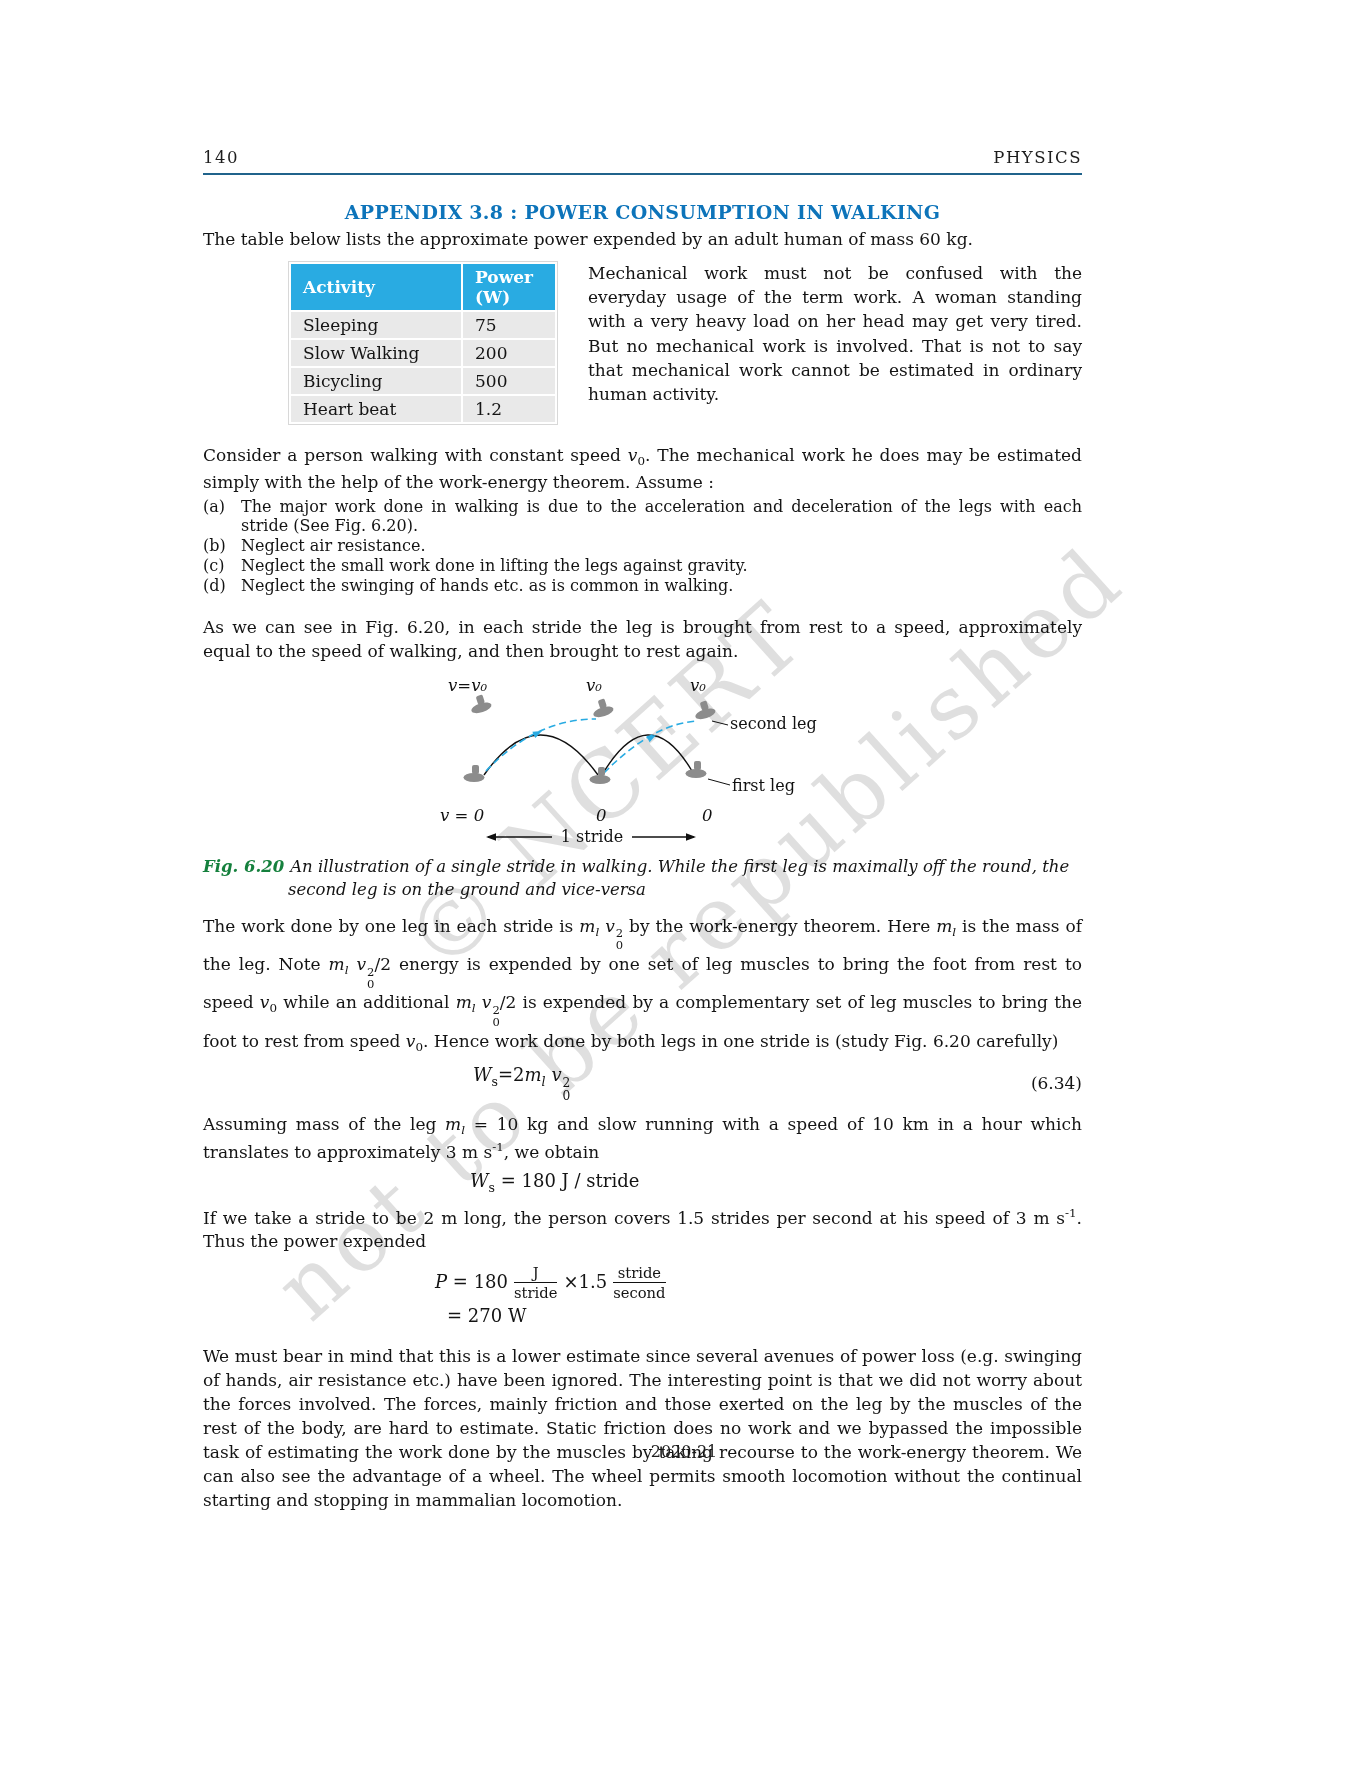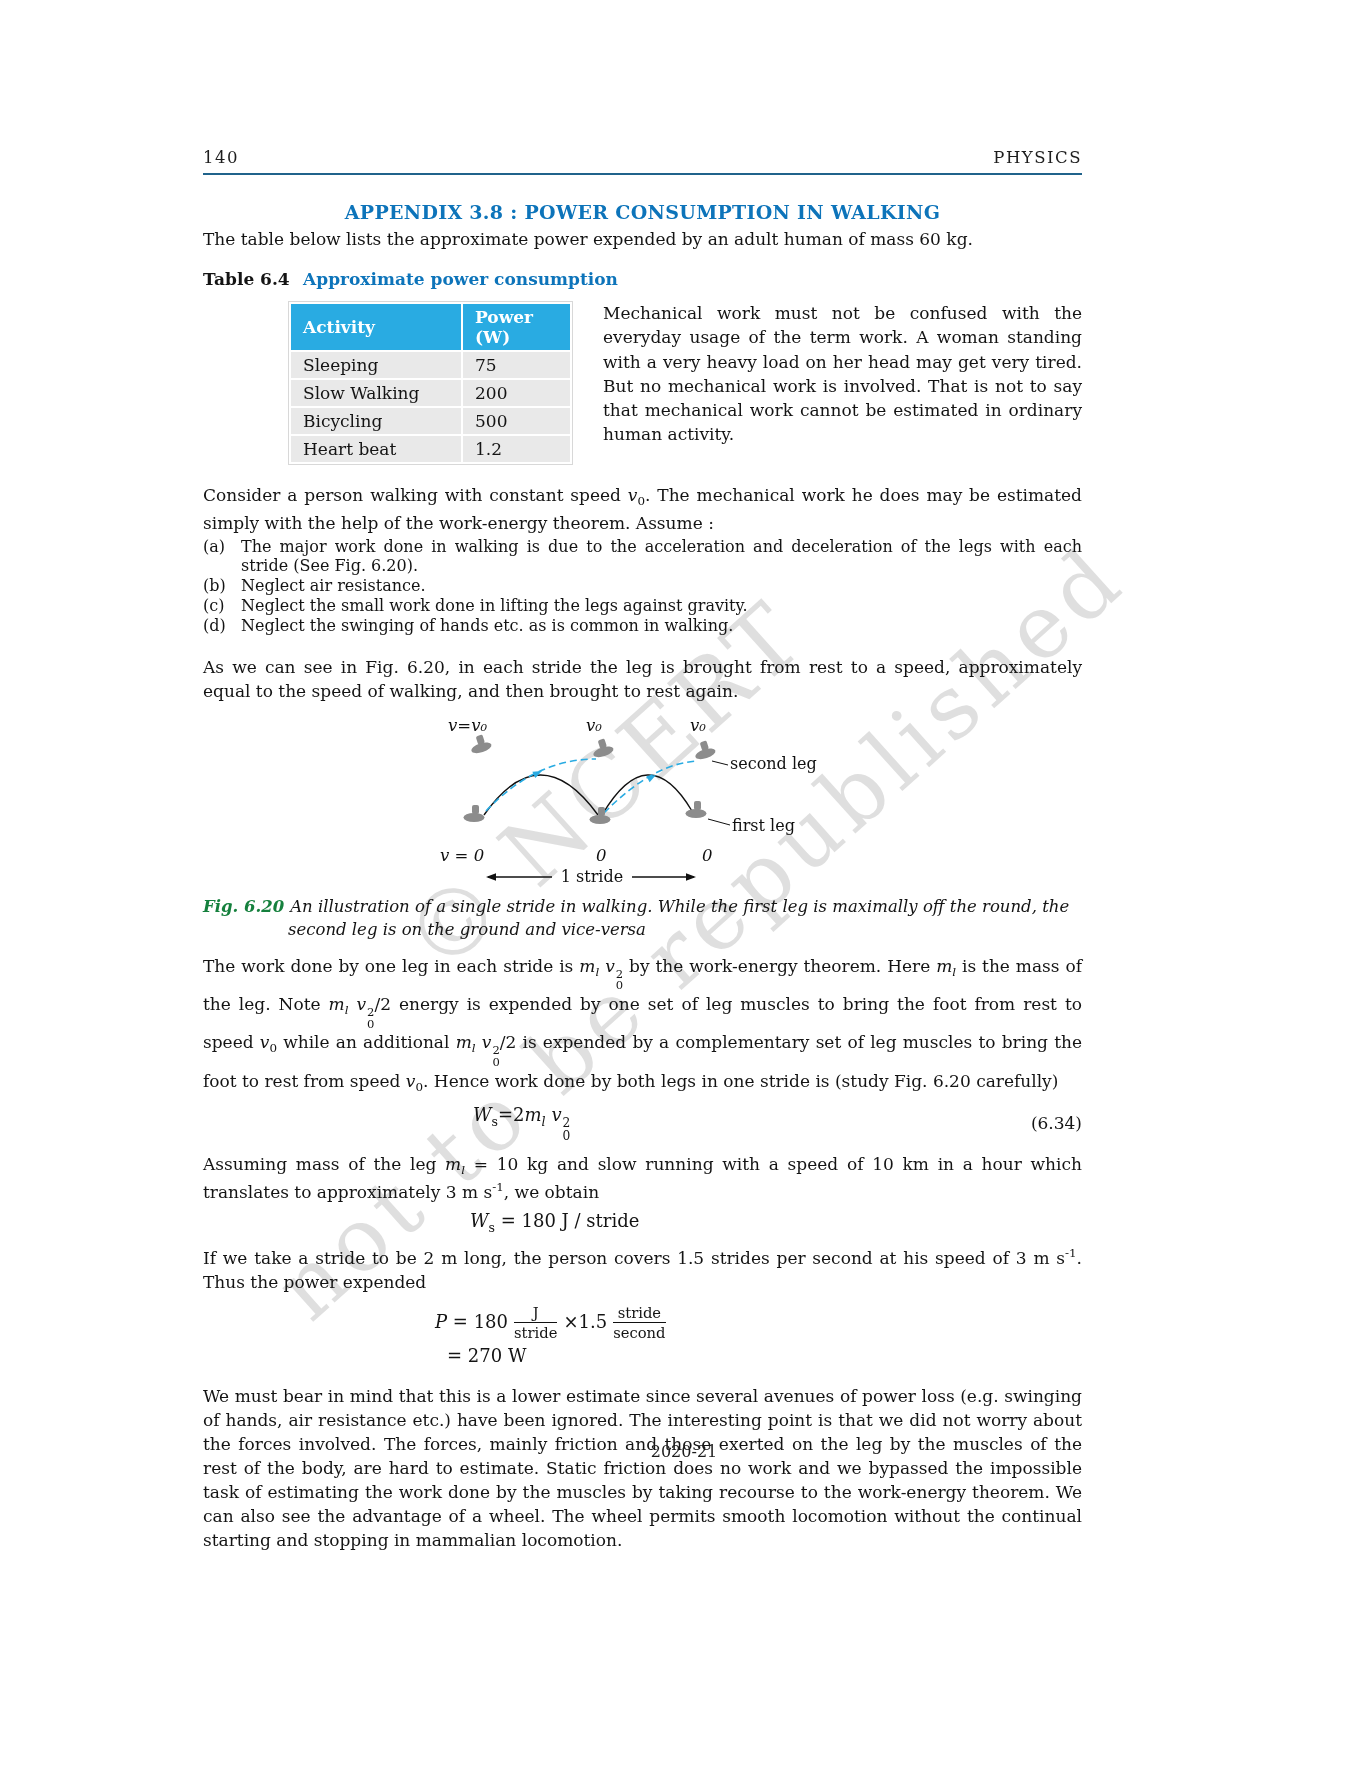--- a/index.html
+++ b/index.html
@@ -44,21 +44,21 @@
   .table-section { display: flex; align-items: flex-start; margin-top: 10px; }
   .ptable {
     flex: none; margin-left: 85px; border-collapse: separate; border-spacing: 2px;
     border: 1px solid #d8d8d8; background: #fff;
   }
   .ptable th {
     background: #29abe2; color: #fff; text-align: left; font-size: 17px;
     font-weight: bold; padding: 3px 12px;
   }
   .ptable td { background: #e9e9e9; font-size: 17px; padding: 3px 12px; }
-  .col-activity { width: 170px; } .col-power { width: 107px; }
+  .col-activity { width: 170px; } .col-power { width: 92px; }
   .side-note { flex: 1; margin-left: 30px; }
 
   .assumptions { margin-top: 2px; }
   .assumption { display: flex; margin-top: 1px; }
   .a-label { flex: none; width: 38px; }
   .a-text { flex: 1; text-align: justify; }
 
   .figure-wrap { margin-top: 12px; margin-left: 237px; }
   .fig-svg text { font-family: "DejaVu Serif", serif; fill: #111; font-size: 16px; }
   .fig-svg text.it { font-style: italic; font-size: 16.5px; }
@@ -104,24 +104,20 @@
 
     <div class="header">
       <span>140</span>
       <span>PHYSICS</span>
     </div>
 
     <div class="title">APPENDIX 3.8 : POWER CONSUMPTION IN WALKING</div>
 
     <p class="intro">The table below lists the approximate power expended by an adult human of mass 60 kg.</p>
 
-    <p class="table-label-row">
-      <span class="bold">Table 6.4</span>
-      <span class="bold blue">Approximate power consumption</span>
-    </p>
 
     <div class="table-section">
       <table class="ptable">
         <thead>
           <tr>
             <th class="col-activity">Activity</th>
             <th class="col-power">Power (W)</th>
           </tr>
         </thead>
         <tbody>

